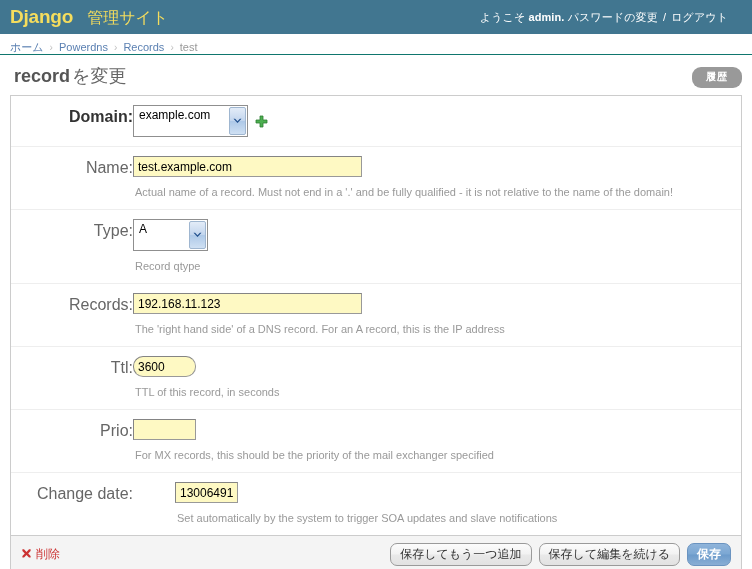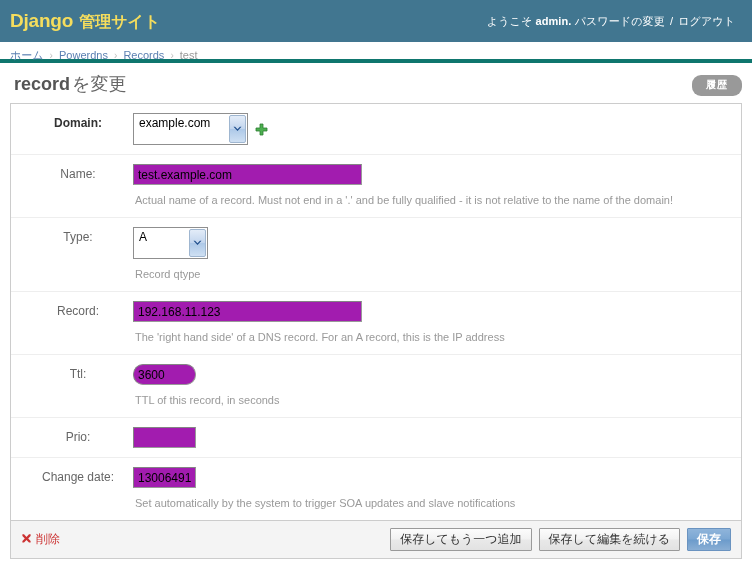--- a/index.html
+++ b/index.html
@@ -14,43 +14,43 @@
     font-family: "Liberation Sans", "DejaVu Sans", sans-serif;
     font-size: 12px;
     color: #333333;
     overflow: hidden;
   }
 
   
   #header {
     background: #417690;
     color: #ffffff;
-    height: 42px;
+    height: 34px;
     display: flex;
     align-items: center;
     justify-content: space-between;
-    padding: 0 17px 0 10px;
+    padding: 0 24px 0 10px;
     box-sizing: border-box;
   }
   #branding {
     display: flex;
     align-items: baseline;
     white-space: nowrap;
   }
   #site-name-django {
     color: #f5dd5d;
     font-size: 19px;
     font-weight: bold;
     letter-spacing: -0.2px;
   }
   #site-name-rest {
     color: #f5dd5d;
     font-size: 16px;
-    font-weight: bold;
-    margin-left: 6px;
+    font-weight: normal;
+    margin-left: 14px;
   }
   #user-tools {
     font-size: 11px;
     color: #ffffff;
     white-space: nowrap;
     letter-spacing: 0.1px;
   }
   #user-tools .welcome {
     color: #ffffff;
   }
@@ -63,21 +63,21 @@
     text-decoration: none;
   }
   #user-tools .sep {
     color: #ffffff;
     margin: 0 2px;
   }
 
   
   #breadcrumbs {
     background: #ffffff;
-    border-bottom: 4px solid #0f766e;
+    border-bottom: 1px solid #0f766e;
     padding: 6px 10px 7px 10px;
     font-size: 11px;
     color: #999999;
     height: 21px;
     box-sizing: border-box;
   }
   #breadcrumbs a {
     color: #5b80b2;
     text-decoration: none;
   }
@@ -148,28 +148,29 @@
   }
   .form-row {
     border-bottom: 1px solid #eeeeee;
     padding: 9px 12px 9px 12px;
     display: flex;
     align-items: flex-start;
     background: #ffffff;
   }
   .form-row:last-child {
     border-bottom: none;
+    gap: 42px;
   }
   .form-row .label-cell {
     width: 110px;
     flex: 0 0 110px;
     padding-top: 3px;
-    font-size: 12px;
+    font-size: 16px;
     color: #666666;
-    text-align: center;
+    text-align: right;
   }
   .form-row.required .label-cell {
     font-weight: bold;
     color: #333333;
   }
   .form-row .field-cell {
     flex: 1 1 auto;
     min-width: 0;
   }
   .field-line {
@@ -181,21 +182,21 @@
     font-size: 11px;
     color: #999999;
     line-height: 16px;
     max-width: 595px;
   }
 
   input.vTextField, input.vIntegerField {
     font-family: "Liberation Sans", "DejaVu Sans", sans-serif;
     font-size: 12px;
     color: #000000;
-    background: #a21caf;
+    background: #fef9c3;
     border: 1px solid #999999;
     border-top-color: #848484;
     border-left-color: #848484;
     padding: 3px 4px;
     box-sizing: border-box;
     height: 21px;
     line-height: 14px;
   }
   input.w-name    { width: 229px; }
   input.w-content { width: 229px; }
@@ -282,21 +283,21 @@
   }
   input.submit-btn {
     font-family: "Liberation Sans", "DejaVu Sans", sans-serif;
     font-size: 12px;
     color: #333333;
     background: linear-gradient(to bottom, #fcfcfc 0%, #f2f2f2 48%, #e9e9e9 52%, #e2e2e2 100%);
     border: 1px solid #9a9a9a;
     padding: 3px 9px;
     line-height: 15px;
     cursor: pointer;
-    border-radius: 1px;
+    border-radius: 7px;
   }
   input.submit-btn.default {
     background: linear-gradient(to bottom, #8fb4da 0%, #7ba7d3 48%, #6c9bcb 52%, #89aed4 100%);
     border: 1px solid #6a93c0;
     color: #ffffff;
     font-weight: bold;
     padding: 3px 9px;
   }
 </style>
 </head>
@@ -384,21 +385,21 @@
                     <path d="M0.5 0.8 L4.5 5 L8.5 0.8 L6.9 0.8 L4.5 3.3 L2.1 0.8 Z" fill="#1f4e8c"></path>
                   </svg>
               </span>
             </span>
           </div>
           <p class="help">Record qtype</p>
         </div>
       </div>
 
       <div class="form-row">
-        <div class="label-cell">Record:</div>
+        <div class="label-cell">Records:</div>
         <div class="field-cell">
           <div class="field-line">
             <input class="vTextField w-content" type="text" value="192.168.11.123" style="">
           </div>
           <p class="help">The 'right hand side' of a DNS record. For an A record, this is the IP address</p>
         </div>
       </div>
 
       <div class="form-row">
         <div class="label-cell">Ttl:</div>
@@ -409,20 +410,21 @@
           <p class="help">TTL of this record, in seconds</p>
         </div>
       </div>
 
       <div class="form-row">
         <div class="label-cell">Prio:</div>
         <div class="field-cell">
           <div class="field-line">
             <input class="vIntegerField w-prio" type="text" value="" style="">
           </div>
+          <p class="help">For MX records, this should be the priority of the mail exchanger specified</p>
         </div>
       </div>
 
       <div class="form-row">
         <div class="label-cell">Change date:</div>
         <div class="field-cell">
           <div class="field-line">
             <input class="vIntegerField w-change" type="text" value="13006491" style="">
           </div>
           <p class="help">Set automatically by the system to trigger SOA updates and slave notifications</p>

